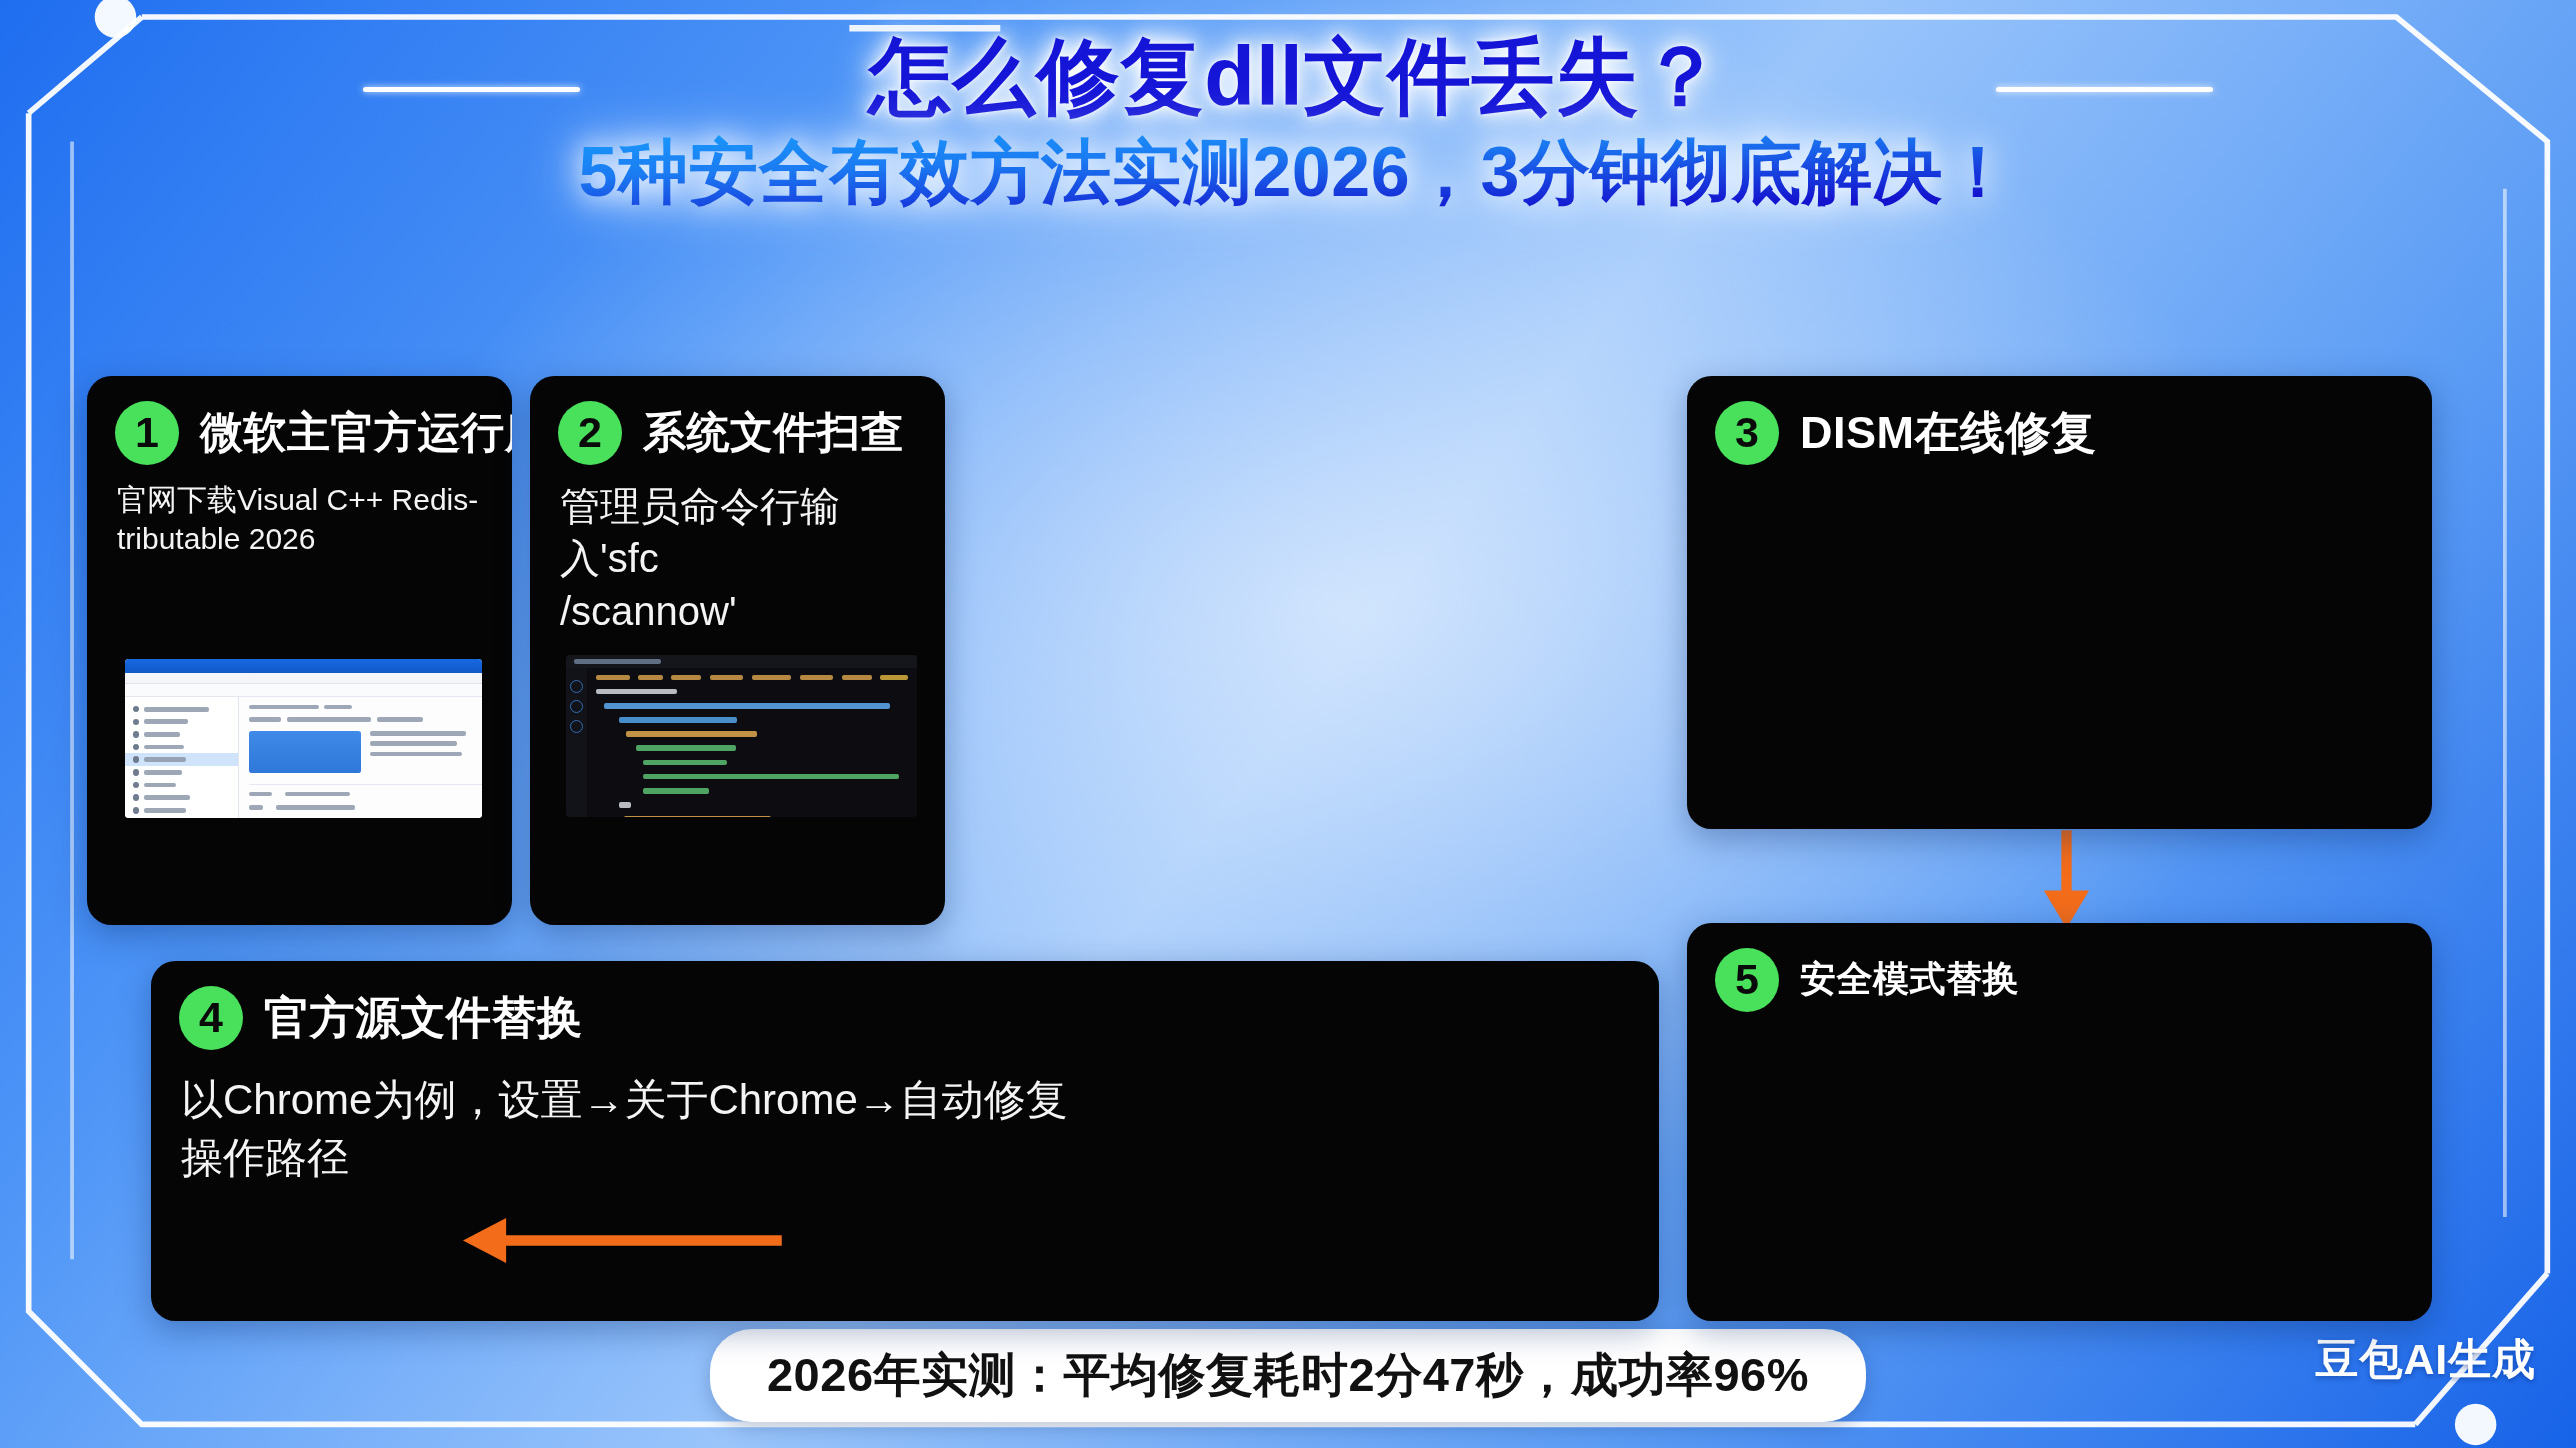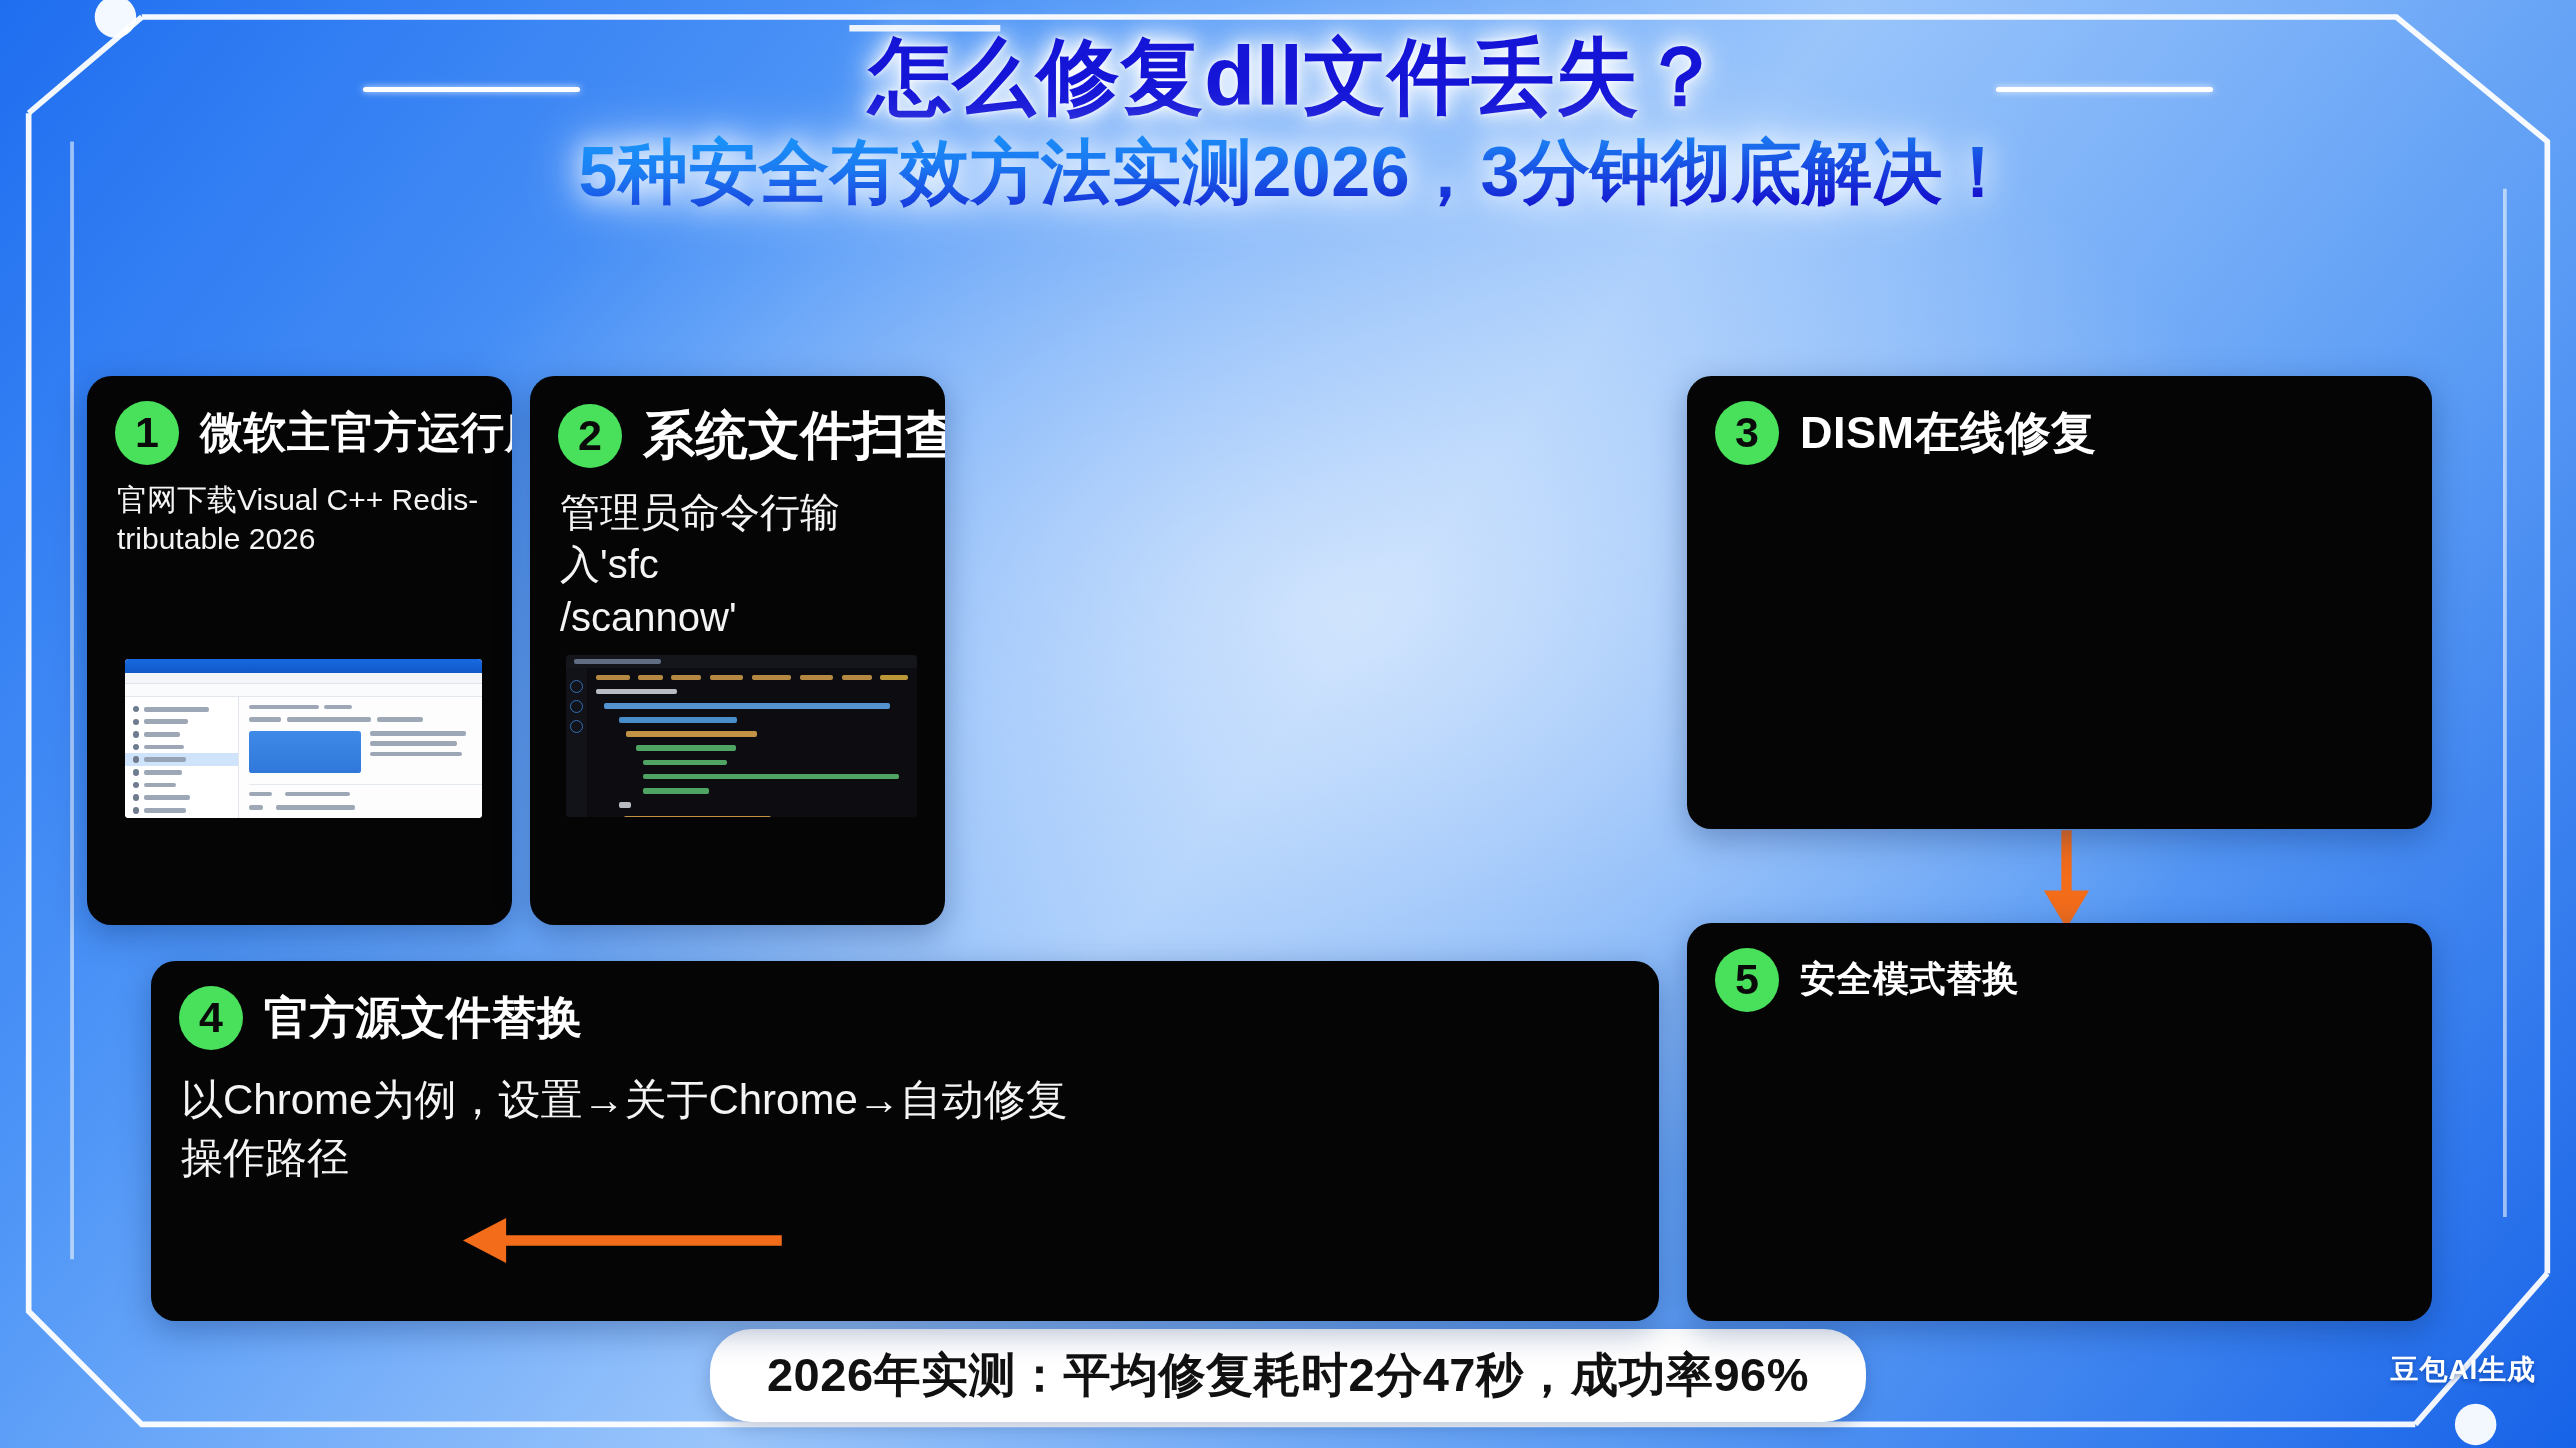--- a/index.html
+++ b/index.html
@@ -106,21 +106,21 @@
     position: absolute; left: 50%; transform: translateX(-50%);
     bottom: 26.4px;
     background: #ffffff; border-radius: 42px;
     padding: 15px 57px;
     font-size: 47px; font-weight: bold; color: #111111;
     letter-spacing: 0.5px; white-space: nowrap;
     box-shadow: 0 5.7px 19px rgba(10,40,100,0.25);
   }
   .watermark {
     position: absolute; right: 40px; bottom: 59px;
-    font-size: 28px; font-weight: bold; color: #ffffff;
+    font-size: 43px; font-weight: bold; color: #ffffff;
     letter-spacing: 0.9px;
     text-shadow: 0 1.9px 5.7px rgba(0,40,120,0.45);
   }
 </style>
 </head>
 <body>
 
 <div id="stage">
 
   <svg class="frame-svg" viewBox="0 0 2730 1535">
@@ -225,21 +225,21 @@
               <span class="bar" style="width:34%"></span>
           </div>
         </div>
       </div>
     </div>
   </div>
 
   <div class="card" style="left:530px; top:376px; width:415px; height:549px; z-index:3;">
     <div class="card-head">
       <div class="badge">2</div>
-      <div class="card-title" style="font-size:52px;">系统文件扫查</div>
+      <div class="card-title" style="font-size:43px;">系统文件扫查</div>
     </div>
     <div class="card-body" style="font-size:40px;">管理员命令行输入'sfc
 /scannow'</div>
     <div class="shot shot-term" style="left:36px; top:279px; width:351px; height:162px; position:absolute;">
       <div class="term-title">
         <span class="bar" style="width:26%;background:#6f7c95"></span>
       </div>
       <div class="term-body">
         <div class="term-rail">
           <div class="rail-ic"></div>

